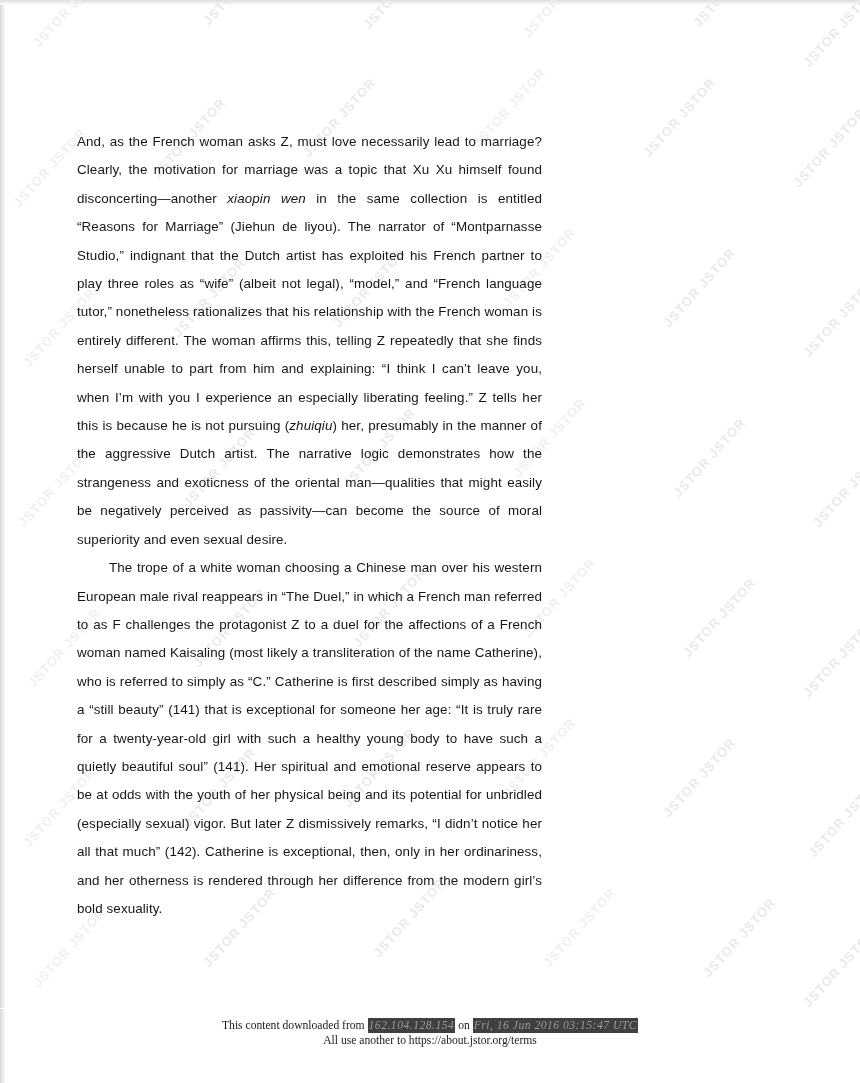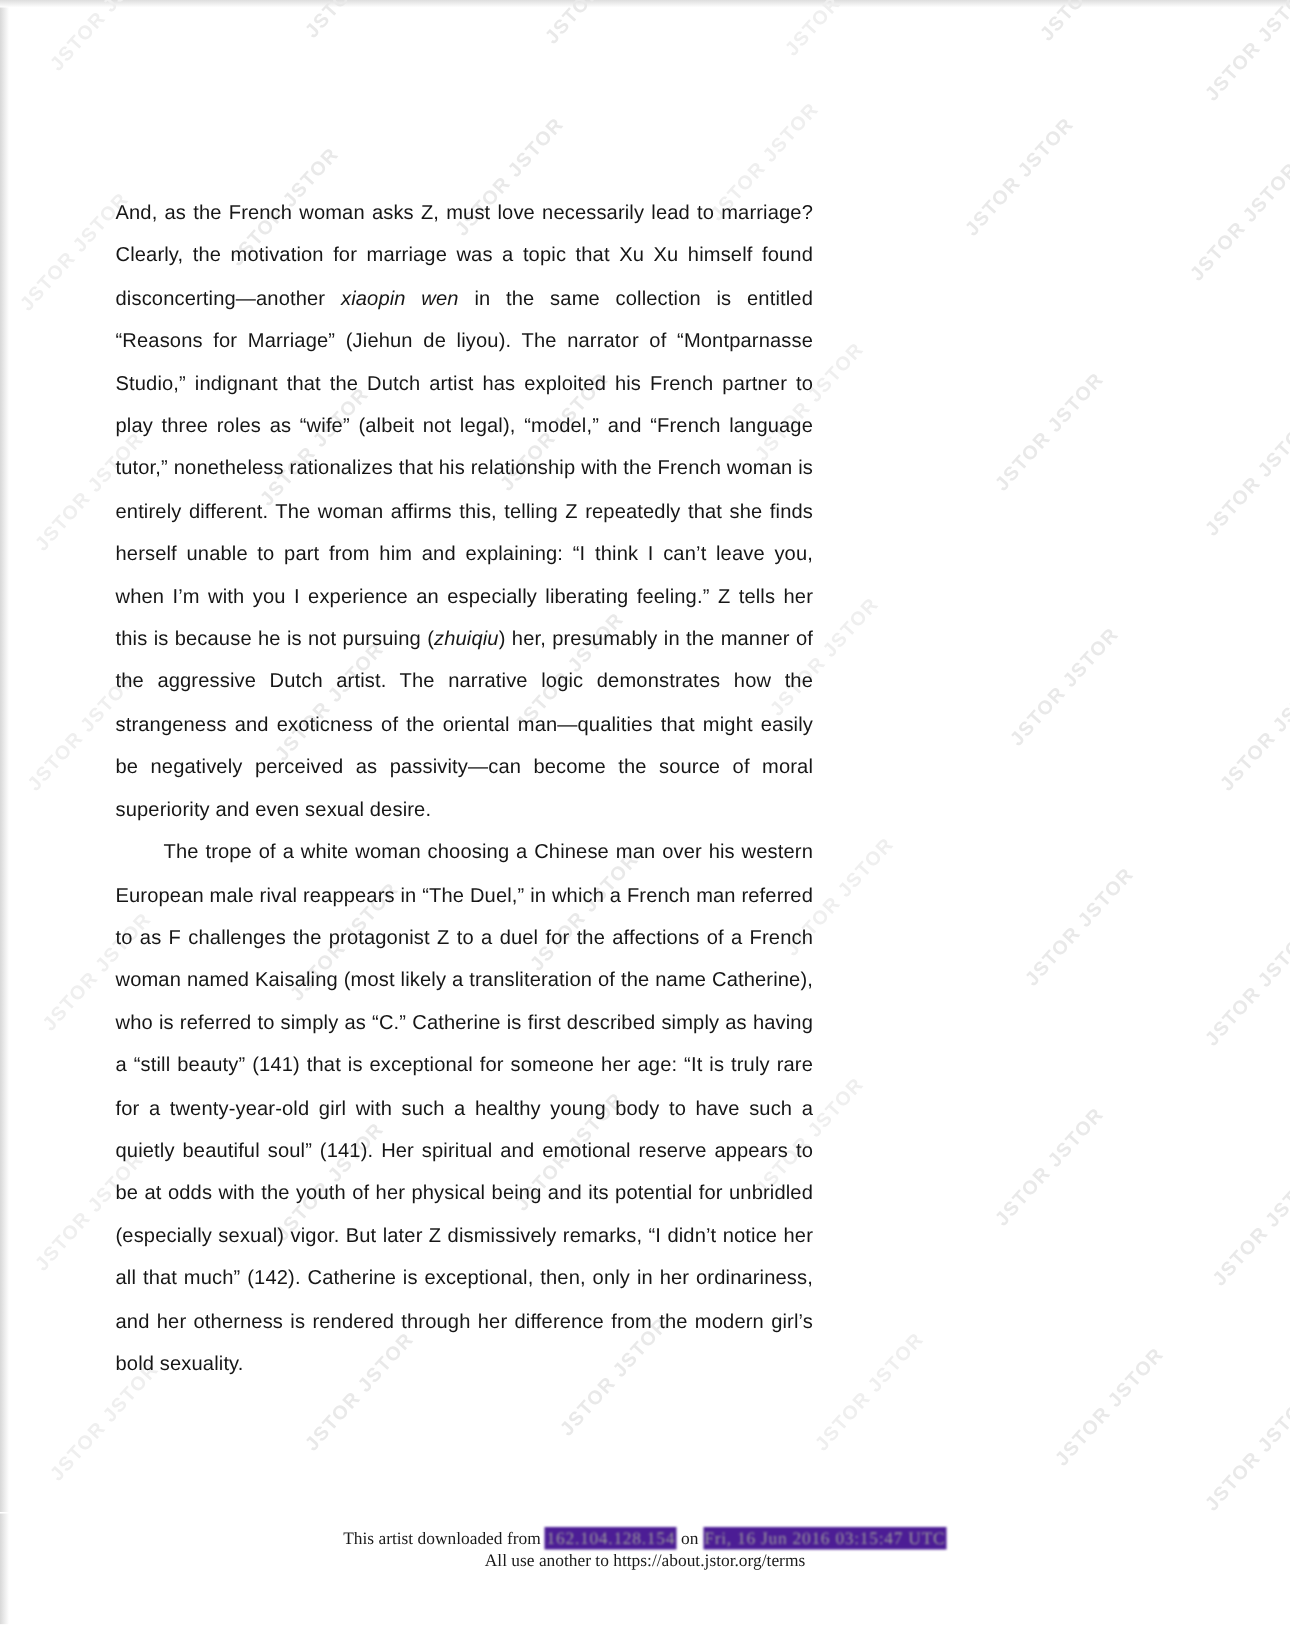--- a/index.html
+++ b/index.html
@@ -71,26 +71,27 @@
     top: 1018px;
     text-align: center;
     font-family: "Liberation Serif", serif;
     font-size: 11.6px;
     color: #1a1a1a;
     line-height: 15px;
   }
   .jstor-footer .line2 { display: block; }
   .redact {
     display: inline-block;
-    background: #4c1d95;
+    background: #404040;
     color: #9a9a9a;
     filter: blur(0.6px);
     letter-spacing: 0.5px;
     padding: 0 1px;
     font-family: "Liberation Serif", serif;
+    font-style: italic;
   }
   .scan-edge-left {
     position: absolute;
     left: 0;
     top: 0;
     width: 6px;
     height: 1083px;
     background: linear-gradient(to right, #d8d8d8, #ffffff);
   }
   .scan-edge-top {
@@ -165,17 +166,17 @@
 
   <div class="content" id="body-text">
       <p class="body-par"><span>And, as the French woman asks Z, must love necessarily lead to marriage? Clearly, the motivation for marriage was a topic that Xu Xu himself found disconcerting—another </span><span class="it">xiaopin wen</span><span> in the same collection is entitled “Reasons for Marriage” (Jiehun de liyou). The narrator of “Montparnasse Studio,” indignant that the Dutch artist has exploited his French partner to play three roles as “wife” (albeit not legal), “model,” and “French language tutor,” nonetheless rationalizes that his relationship with the French woman is entirely different. The woman affirms this, telling Z repeatedly that she finds herself unable to part from him and explaining: “I think I can’t leave you, when I’m with you I experience an especially liberating feeling.” Z tells her this is because he is not pursuing (</span><span class="it">zhuiqiu</span><span>) her, presumably in the manner of the aggressive Dutch artist. The narrative logic demonstrates how the strangeness and exoticness of the oriental man—qualities that might easily be negatively perceived as passivity—can become the source of moral superiority and even sexual desire.</span></p>
       <p class="body-par"><span>The trope of a white woman choosing a Chinese man over his western European male rival reappears in “The Duel,” in which a French man referred to as F challenges the protagonist Z to a duel for the affections of a French woman named Kaisaling (most likely a transliteration of the name Catherine), who is referred to simply as “C.” Catherine is first described simply as having a “still beauty” (141) that is exceptional for someone her age: “It is truly rare for a twenty-year-old girl with such a healthy young body to have such a quietly beautiful soul” (141). Her spiritual and emotional reserve appears to be at odds with the youth of her physical being and its potential for unbridled (especially sexual) vigor. But later Z dismissively remarks, “I didn’t notice her all that much” (142). Catherine is exceptional, then, only in her ordinariness, and her otherness is rendered through her difference from the modern girl’s bold sexuality.</span></p>
     </div>
 
 
   <div class="footer-rule"></div>
 
   <div class="jstor-footer">
-    <span>This artist downloaded from </span><span class="redact">162.104.128.154</span><span> on </span><span class="redact">Fri, 16 Jun 2016 03:15:47 UTC</span>
+    <span>This content downloaded from </span><span class="redact">162.104.128.154</span><span> on </span><span class="redact">Fri, 16 Jun 2016 03:15:47 UTC</span>
     <span class="line2">All use another to https://about.jstor.org/terms</span>
   </div>
 
 </div>
 
 </body></html>

